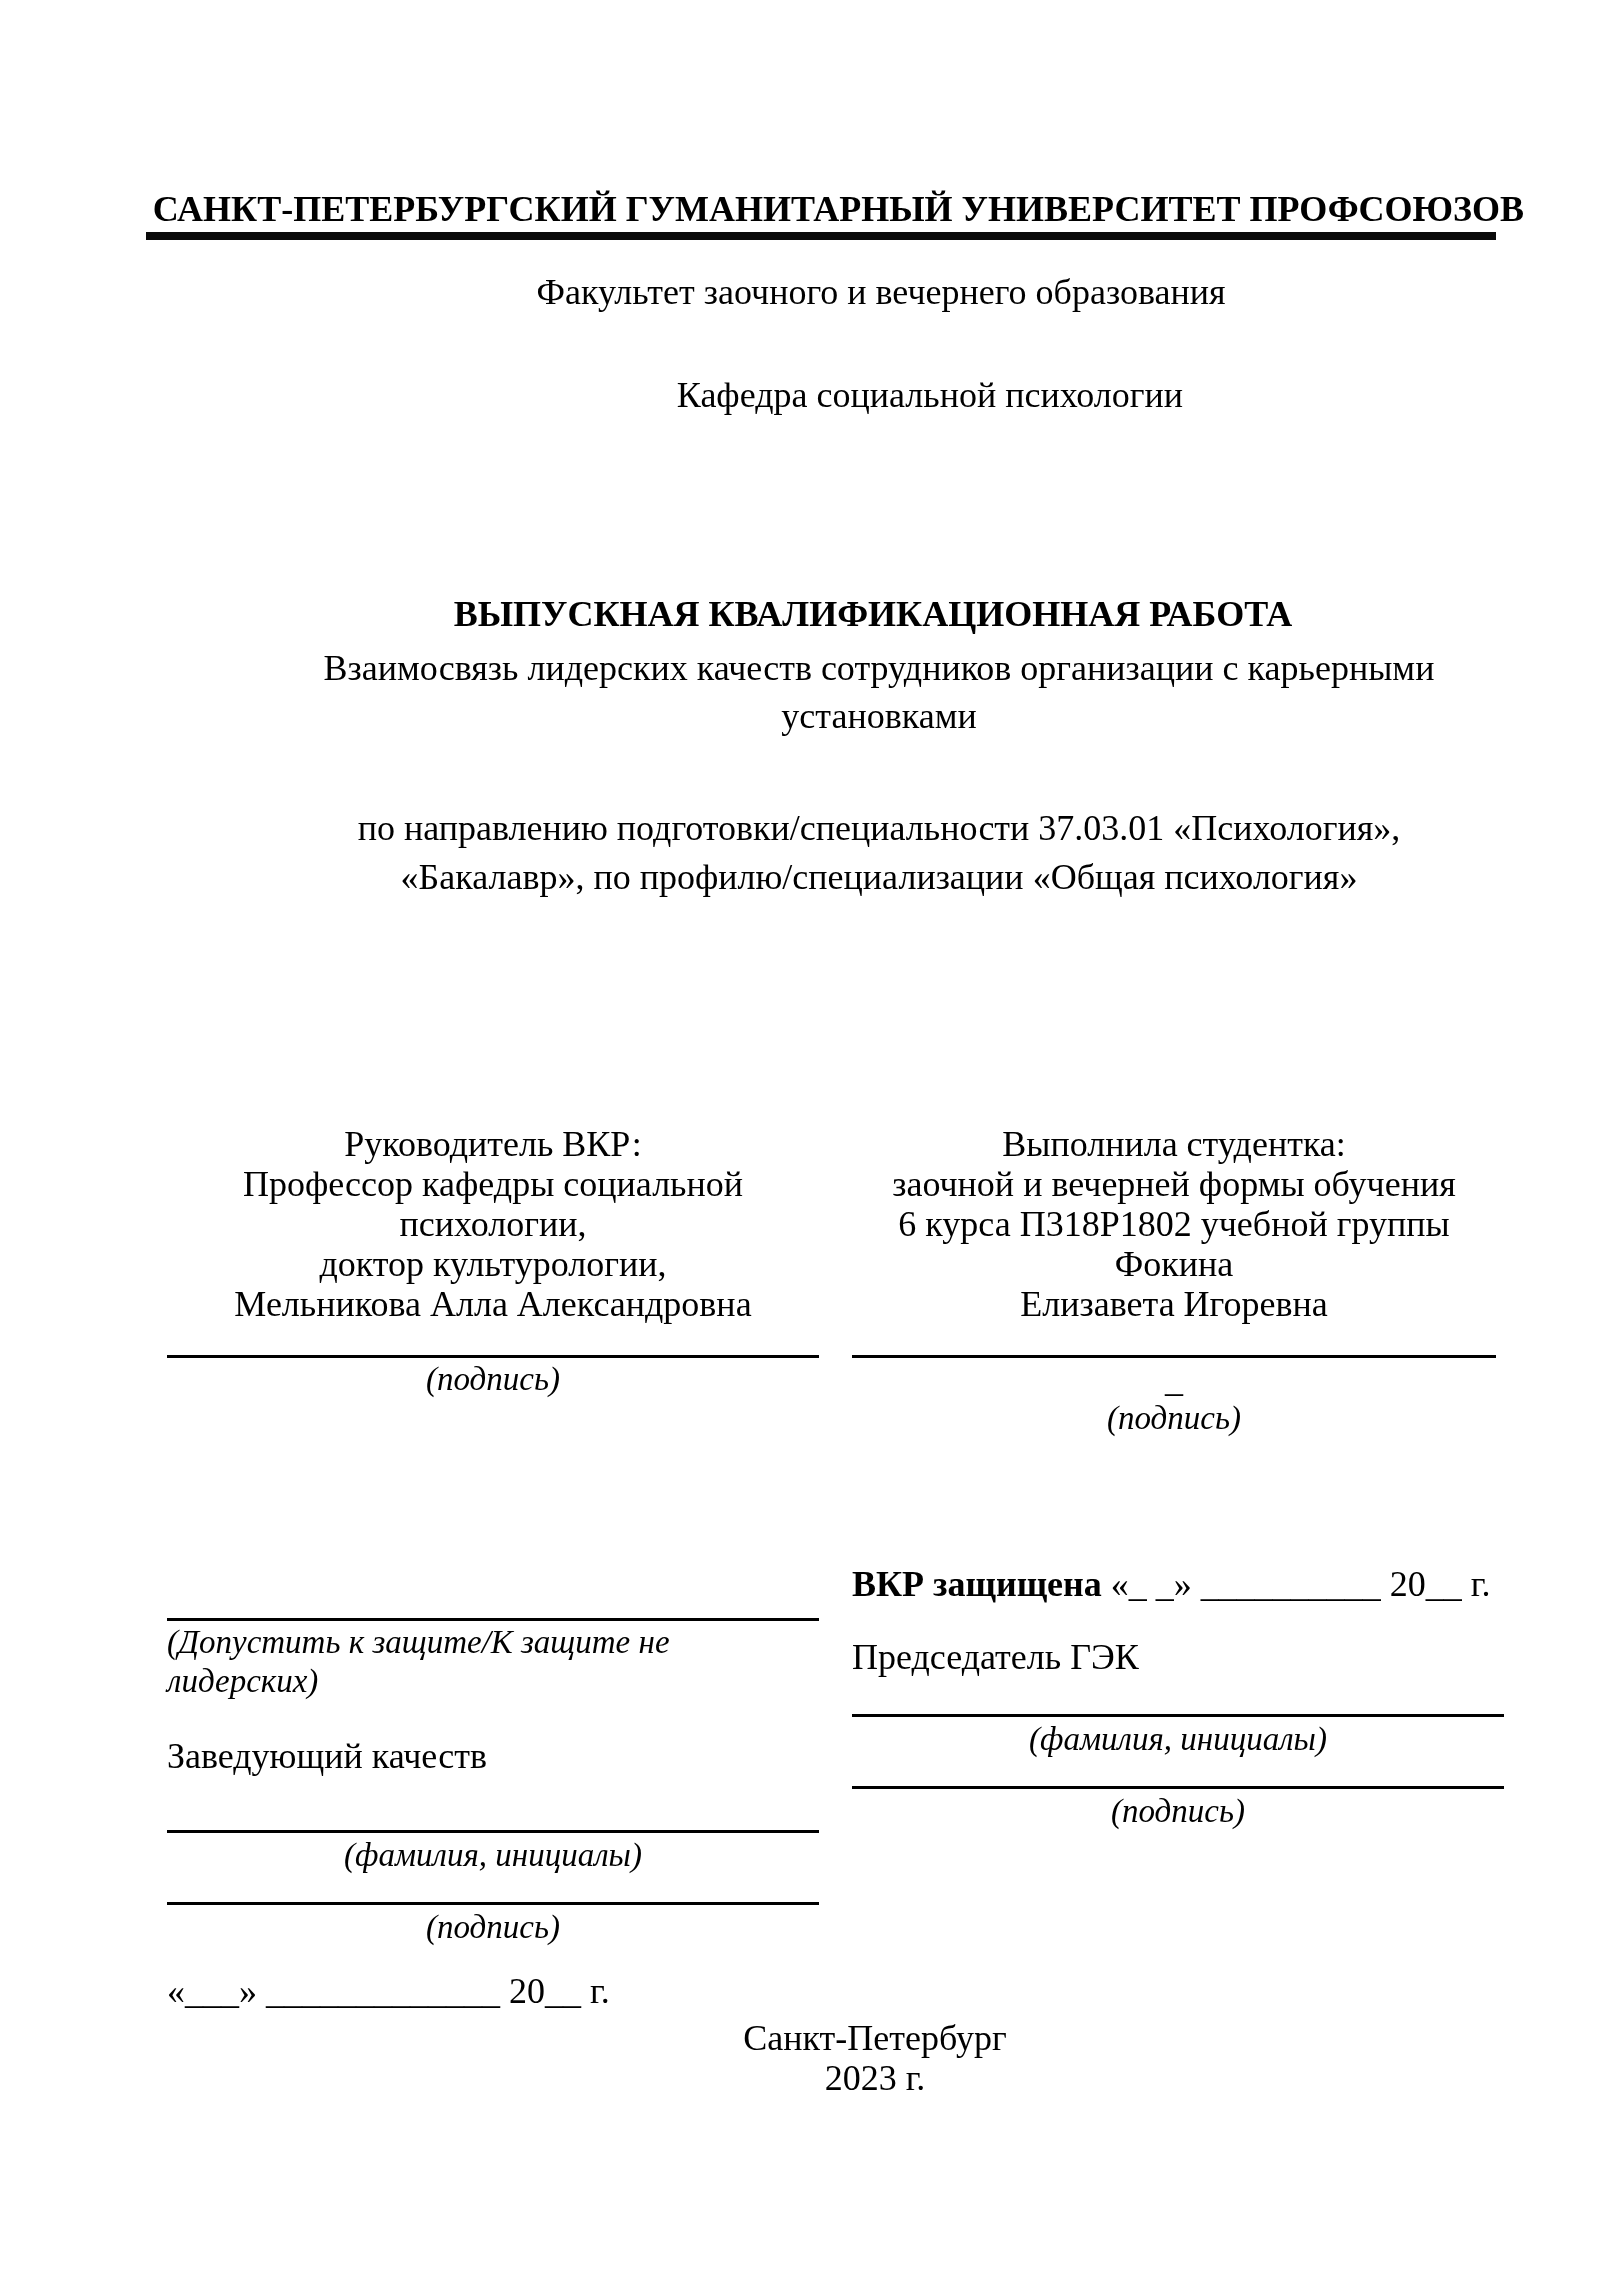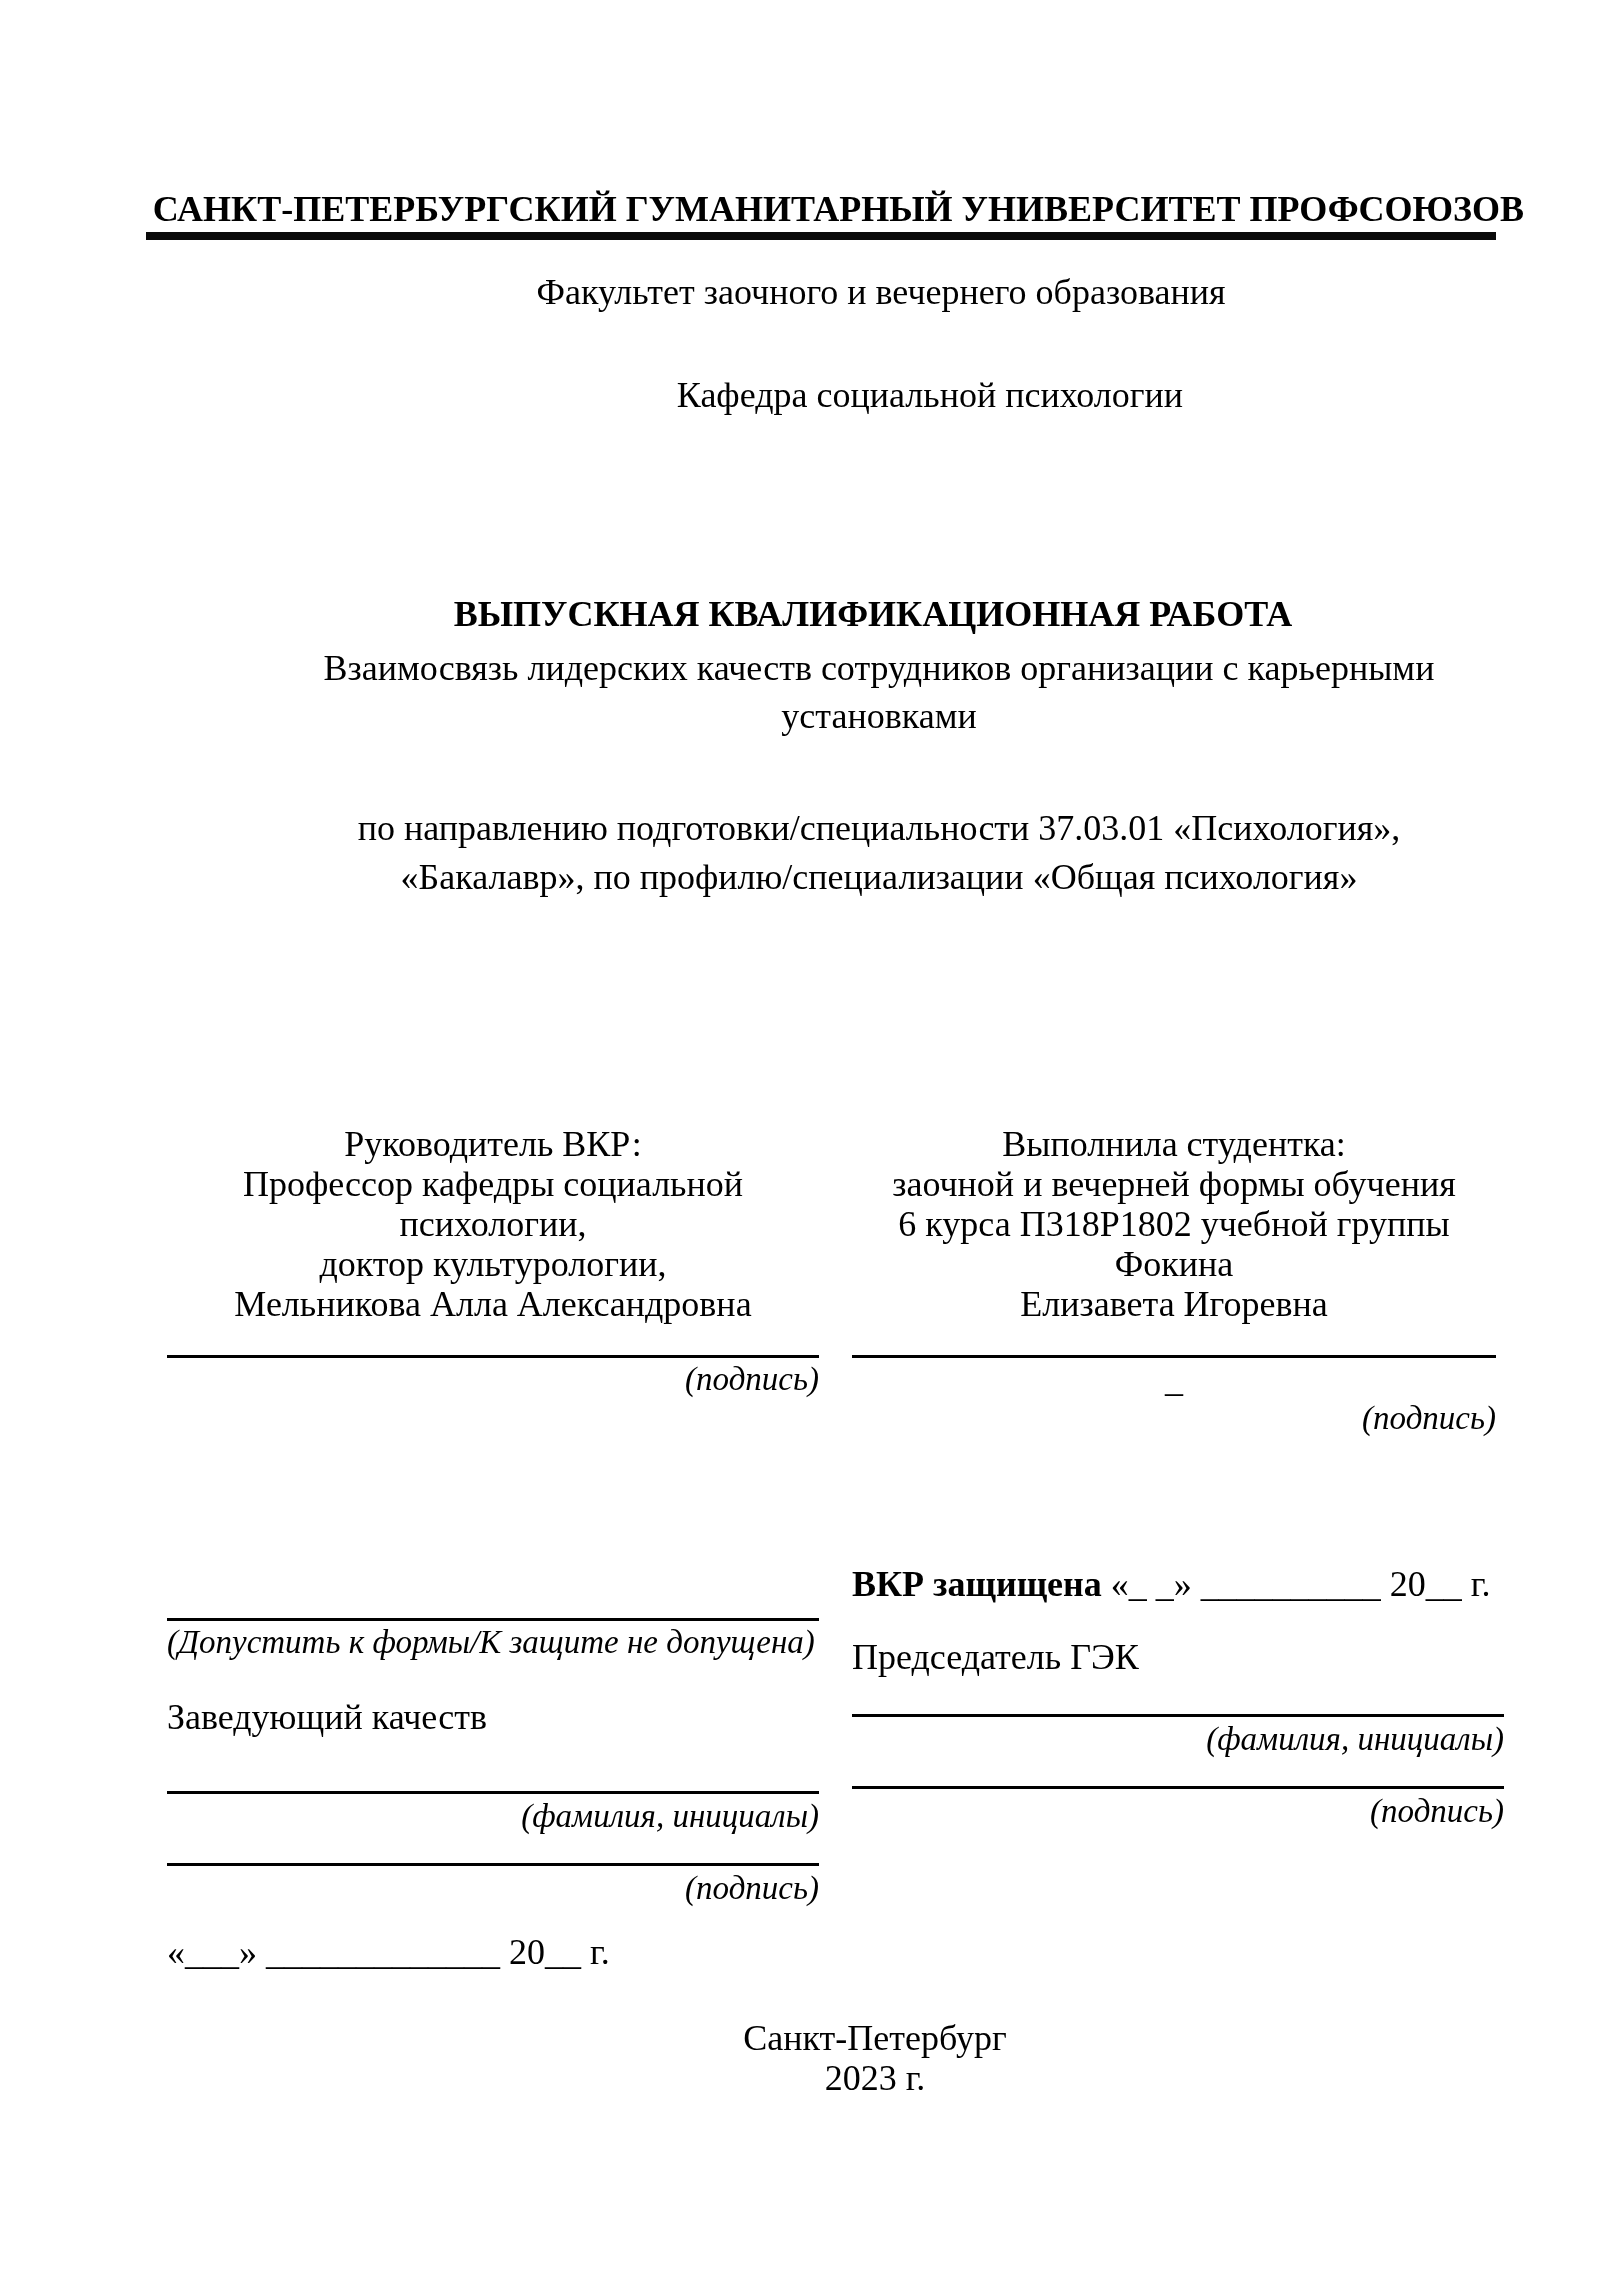--- a/index.html
+++ b/index.html
@@ -11,21 +11,21 @@
     color: #000000;
     font-family: "Liberation Serif", "DejaVu Serif", serif;
     font-size: 36px;
     overflow: hidden;
     margin-top: 40px;
   }
   .abs { position: absolute; }
   .center { text-align: center; }
   .pre { white-space: pre-line; }
   .bold { font-weight: bold; }
-  .caption { font-style: italic; font-size: 33px; line-height: 38px; text-align: right; }
+  .caption { font-style: italic; font-size: 33px; line-height: 38px; }
   .sig-line { height: 3.1px; background: #000000; }
   .rule { background: #0a0a0a; }
 
   #university   { left: 149px;  top: 148px;  width: 1379px; line-height: 42px; }
   #header-rule  { left: 146px;  top: 192px;  width: 1350px; height: 7.9px; }
   #faculty      { left: 253px;  top: 231px;  width: 1256px; line-height: 42px; }
   #department   { left: 302px;  top: 334px;  width: 1256px; line-height: 42px; }
 
   #work-type    { left: 245px;  top: 553px;  width: 1256px; line-height: 42px; }
   #thesis-title { left: 251px;  top: 604px;  width: 1256px; line-height: 48px; }
@@ -95,21 +95,21 @@
 6 курса П318Р1802 учебной группы
 Фокина
 Елизавета Игоревна</div>
     <div class="sig-line"></div>
     <div class="dash">_</div>
     <div class="caption">(подпись)</div>
   </div>
 
   <div id="admission" class="abs center">
     <div class="sig-line"></div>
-    <div class="caption permit">(Допустить к формы/К защите не допущена)</div>
+    <div class="caption permit">(Допустить к защите/К защите не лидерских)</div>
     <div class="head">Заведующий качеств</div>
     <div class="sig-line line2"></div>
     <div class="caption name-cap">(фамилия, инициалы)</div>
     <div class="sig-line line3"></div>
     <div class="caption sign-cap">(подпись)</div>
     <div class="date">«___» _____________ 20__ г.</div>
   </div>
 
   <div id="defense" class="abs center">
     <div class="row">

